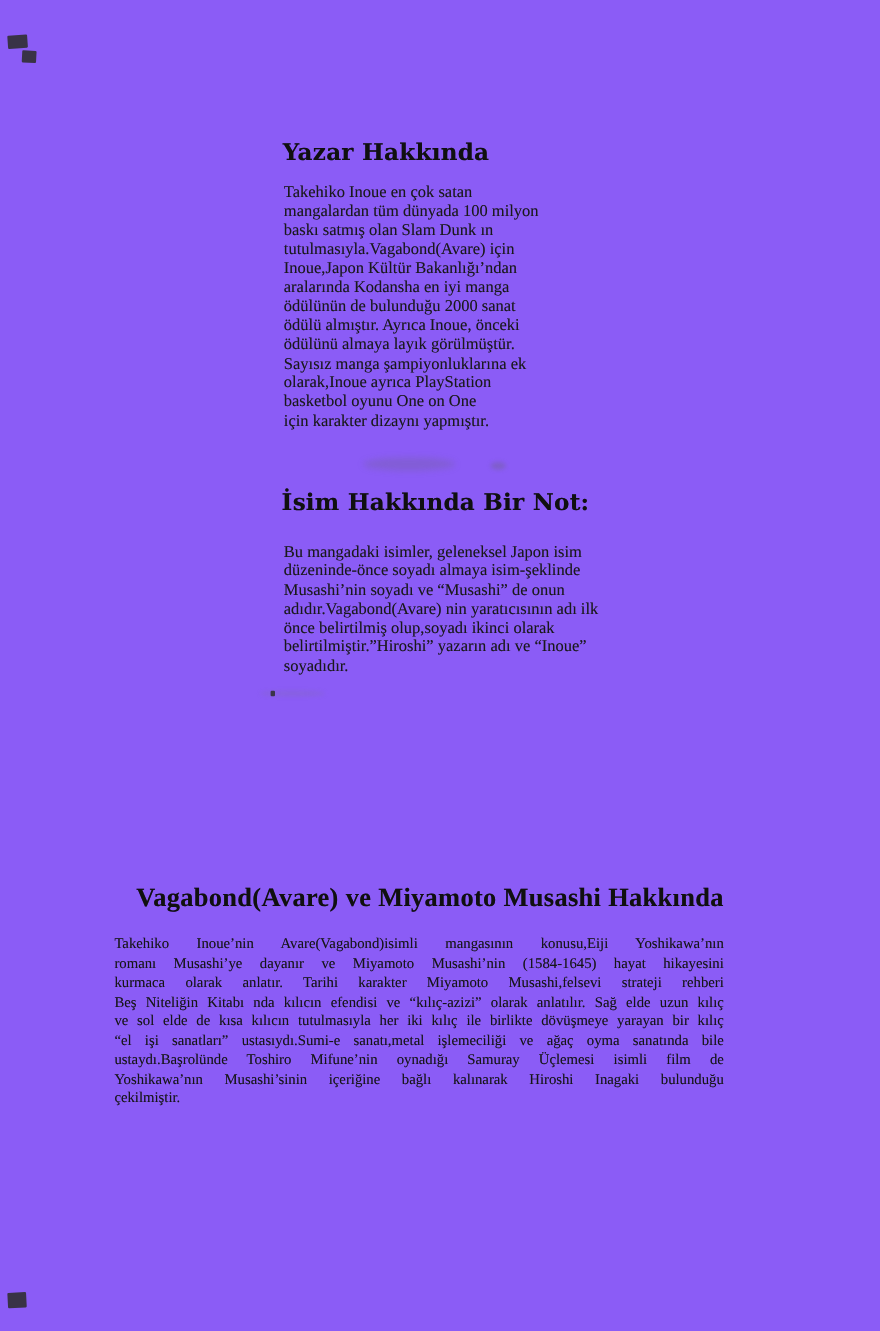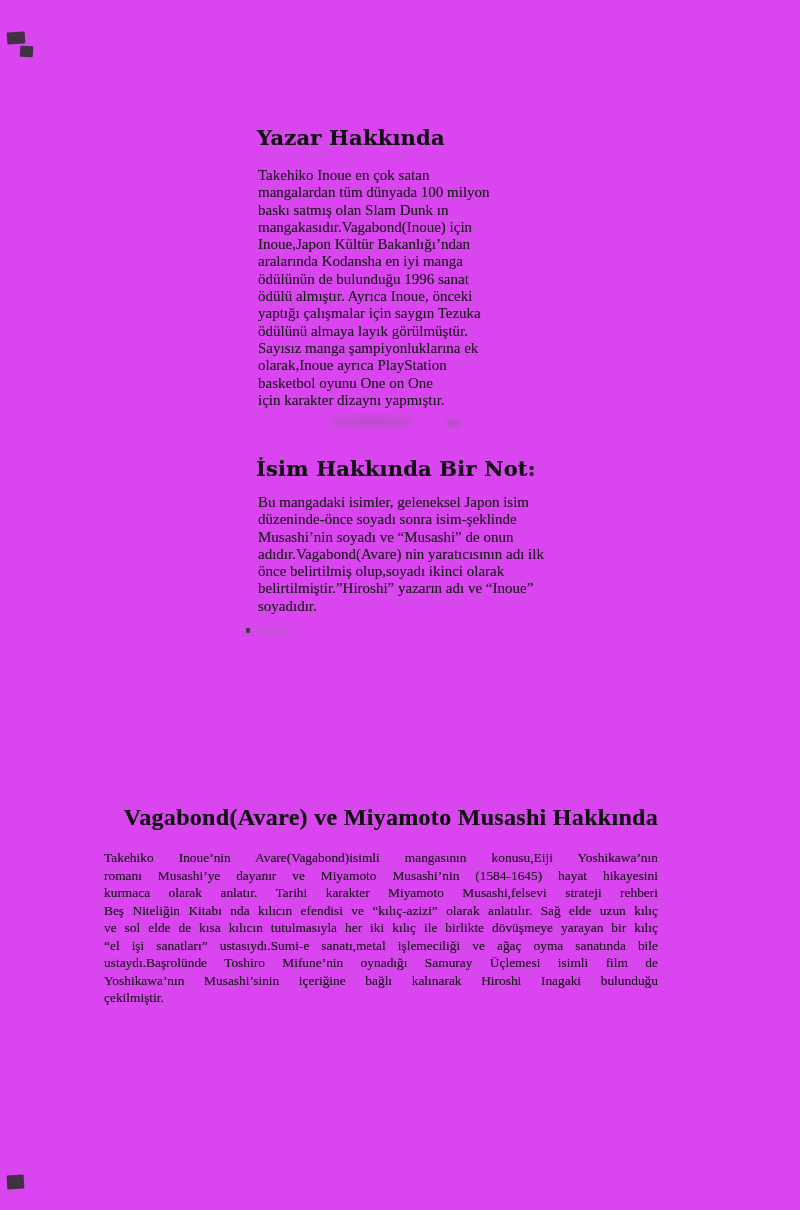--- a/index.html
+++ b/index.html
@@ -6,34 +6,34 @@
   body {
     width:800px; height:1210px;
     background:#fdfdfd;
     font-family:"Liberation Serif", serif;
     color:#181818;
     position:relative;
     overflow:hidden;
   }
   .page {
     position:absolute; left:0; top:0; width:800px; height:1210px;
-    background:#d946ef;
+    background:#8b5cf6;
   }
   .sec-heading {
     position:absolute;
     font-family:"DejaVu Serif", serif;
     font-weight:700;
     font-size:21px;
     color:#101010;
     letter-spacing:0.2px;
     white-space:nowrap;
     text-shadow:0 0 0.5px rgba(0,0,0,0.45);
   }
   #author-heading { left:257px; top:125px; }
-  #name-heading  { left:256px; top:444px;margin-top:12px; }
+  #name-heading  { left:256px; top:444px; }
   #about-heading {
     position:absolute; left:104px; top:804px; width:554px;
     text-align:right;
     font-family:Liberation Serif, serif;
     font-weight:700;
     font-size:24px;
     color:#101010;
     letter-spacing:0.3px;
     text-shadow:0 0 0.5px rgba(0,0,0,0.45);
   }
@@ -78,38 +78,37 @@
   <div class="smudge" id="smudge-2"></div>
   <div class="smudge" id="smudge-3"></div>
   <div class="smudge" id="dot-1"></div>
 
   <div class="sec-heading" id="author-heading">Yazar Hakkında</div>
 
   <div class="col-para" id="author-para">
       <div class="tline">Takehiko Inoue en çok satan</div>
       <div class="tline">mangalardan tüm dünyada 100 milyon</div>
       <div class="tline">baskı satmış olan Slam Dunk ın</div>
-      <div class="tline">mangakasıdır.Vagabond(Inoue) için</div>
+      <div class="tline">tutulmasıyla.Vagabond(Avare) için</div>
       <div class="tline">Inoue,Japon Kültür Bakanlığı’ndan</div>
       <div class="tline">aralarında Kodansha en iyi manga</div>
-      <div class="tline">ödülünün de bulunduğu 1996 sanat</div>
+      <div class="tline">ödülünün de bulunduğu 2000 sanat</div>
       <div class="tline">ödülü almıştır. Ayrıca Inoue, önceki</div>
-      <div class="tline">yaptığı çalışmalar için saygın Tezuka</div>
       <div class="tline">ödülünü almaya layık görülmüştür.</div>
       <div class="tline">Sayısız manga şampiyonluklarına ek</div>
       <div class="tline">olarak,Inoue ayrıca PlayStation</div>
       <div class="tline">basketbol oyunu One on One</div>
       <div class="tline">için karakter dizaynı yapmıştır.</div>
     </div>
 
   <div class="sec-heading" id="name-heading">İsim Hakkında Bir Not:</div>
 
   <div class="col-para" id="name-para">
       <div class="tline">Bu mangadaki isimler, geleneksel Japon isim</div>
-      <div class="tline">düzeninde-önce soyadı sonra isim-şeklinde</div>
+      <div class="tline">düzeninde-önce soyadı almaya isim-şeklinde</div>
       <div class="tline">Musashi’nin soyadı ve “Musashi” de onun</div>
       <div class="tline">adıdır.Vagabond(Avare) nin yaratıcısının adı ilk</div>
       <div class="tline">önce belirtilmiş olup,soyadı ikinci olarak</div>
       <div class="tline">belirtilmiştir.”Hiroshi” yazarın adı ve “Inoue”</div>
       <div class="tline">soyadıdır.</div>
     </div>
 
   <div id="about-heading">Vagabond(Avare) ve Miyamoto Musashi Hakkında</div>
 
   <div id="about-para">

